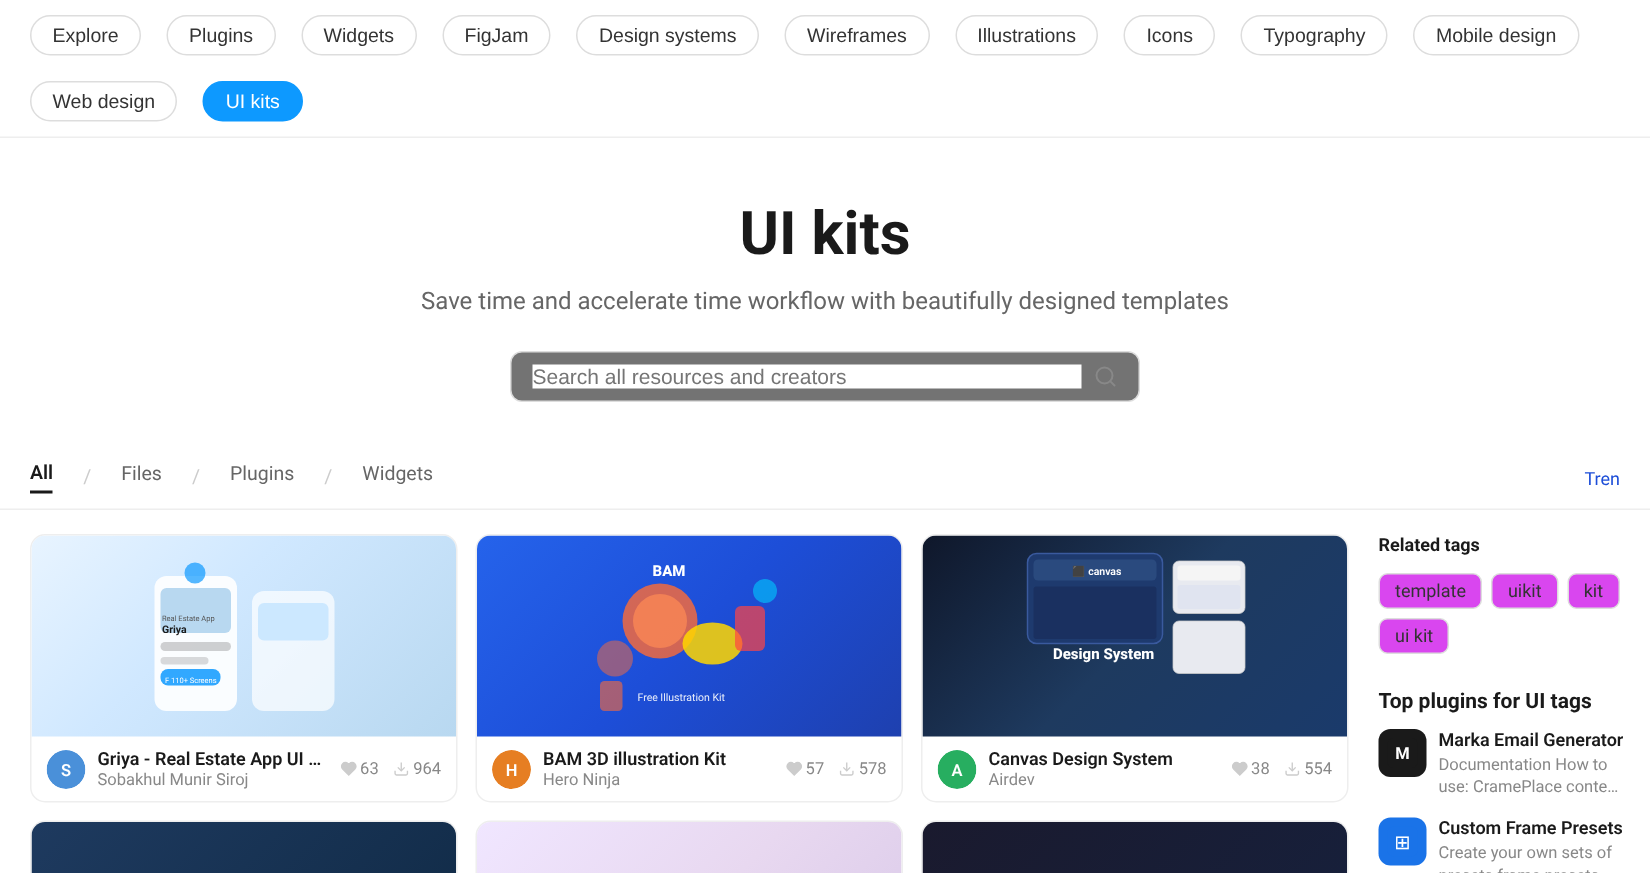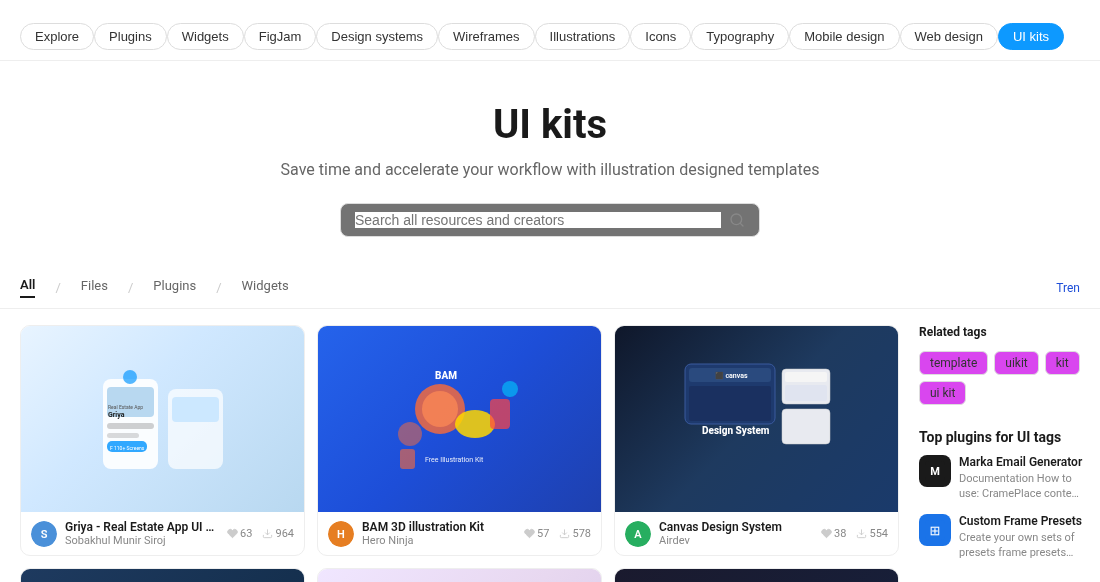--- a/index.html
+++ b/index.html
@@ -1,19 +1,19 @@
 <!DOCTYPE html>
 <html><head>
   <meta charset="utf-8">
   <style>
     * { box-sizing: border-box; margin: 0; padding: 0; }
     body { font-family: -apple-system, BlinkMacSystemFont, 'Segoe UI', Roboto, sans-serif; background: #fff; color: #333; }
 
     
-    .nav { display: flex; align-items: center; gap: 0; padding: 10px 20px; flex-wrap: wrap; border-bottom: 1px solid #eee; margin-top: 13px; }
+    .nav { display: flex; align-items: center; gap: 17px; padding: 10px 20px; flex-wrap: wrap; border-bottom: 1px solid #eee; }
     .nav-item { padding: 5px 14px; border-radius: 20px; border: 1px solid #ddd; font-size: 13px; cursor: pointer; background: #fff; color: #333; white-space: nowrap; }
     .nav-item.active { background: #0d99ff; color: #fff; border-color: #0d99ff; }
 
     
     .hero { text-align: center; padding: 40px 20px 30px; }
     .hero-title { font-size: 40px; font-weight: 700; color: #1a1a1a; margin-bottom: 12px; }
     .hero-subtitle { font-size: 16px; color: #666; margin-bottom: 24px; }
     .search-wrap { display: flex; align-items: center; max-width: 420px; margin: 0 auto; border: 1.5px solid #ddd; border-radius: 8px; padding: 8px 14px; gap: 8px; background: #737373; }
     .search-wrap input { border: none; outline: none; font-size: 14px; flex: 1; color: #555; width: 100%; }
     .search-icon-btn { background: none; border: none; cursor: pointer; color: #888; display: flex; align-items: center; }
@@ -22,21 +22,21 @@
     .filter-row { display: flex; align-items: center; padding: 10px 20px; border-bottom: 1px solid #eee; gap: 20px; }
     .filter-tab { font-size: 13px; color: #666; cursor: pointer; padding-bottom: 4px; }
     .filter-tab.active { color: #1a1a1a; font-weight: 600; border-bottom: 2px solid #1a1a1a; }
     .filter-tab-separator { color: #ccc; font-size: 13px; }
     .filter-sort { margin-left: auto; font-size: 12px; color: #1d4ed8; cursor: pointer; }
 
     
     .main { display: flex; padding: 0; }
     .grid-area { flex: 1; padding: 16px 16px 16px 20px; display: grid; grid-template-columns: repeat(3, 1fr); grid-template-rows: auto auto; gap: 12px; align-content: start; }
     .card { border-radius: 10px; overflow: hidden; border: 1px solid #eee; cursor: pointer; background: #fff; }
-    .card-thumb-placeholder { width: 100%; height: 186px; display: block; }
+    .card-thumb-placeholder { width: 100%; height: 134px; display: block; }
     .card-info { padding: 8px 10px; display: flex; align-items: center; gap: 8px; }
     .card-avatar { width: 26px; height: 26px; border-radius: 50%; overflow: hidden; flex-shrink: 0; }
     .card-avatar svg { width: 100%; height: 100%; }
     .card-text { flex: 1; min-width: 0; }
     .card-title { font-size: 12px; font-weight: 600; color: #1a1a1a; white-space: nowrap; overflow: hidden; text-overflow: ellipsis; }
     .card-author { font-size: 11px; color: #888; white-space: nowrap; overflow: hidden; text-overflow: ellipsis; }
     .card-stats { display: flex; align-items: center; gap: 10px; font-size: 11px; color: #888; flex-shrink: 0; }
     .card-stat { display: flex; align-items: center; gap: 2px; }
 
     
@@ -74,21 +74,21 @@
     <button class="nav-item">Illustrations</button>
     <button class="nav-item">Icons</button>
     <button class="nav-item">Typography</button>
     <button class="nav-item">Mobile design</button>
     <button class="nav-item">Web design</button>
     <button class="nav-item active">UI kits</button>
   </nav>
 
 <section class="hero">
   <h1 class="hero-title">UI kits</h1>
-  <p class="hero-subtitle">Save time and accelerate your workflow with illustration designed templates</p>
+  <p class="hero-subtitle">Save time and accelerate time workflow with beautifully designed templates</p>
   <div class="search-wrap">
     <input type="text" placeholder="Search all resources and creators" style="">
     <button class="search-icon-btn">
       <svg width="16" height="16" viewBox="0 0 24 24" fill="none" stroke="currentColor" stroke-width="2" stroke-linecap="round" stroke-linejoin="round">
         <circle cx="11" cy="11" r="8"></circle>
           <line x1="21" y1="21" x2="16.65" y2="16.65"></line>
       </svg>
     </button>
   </div>
 </section>

